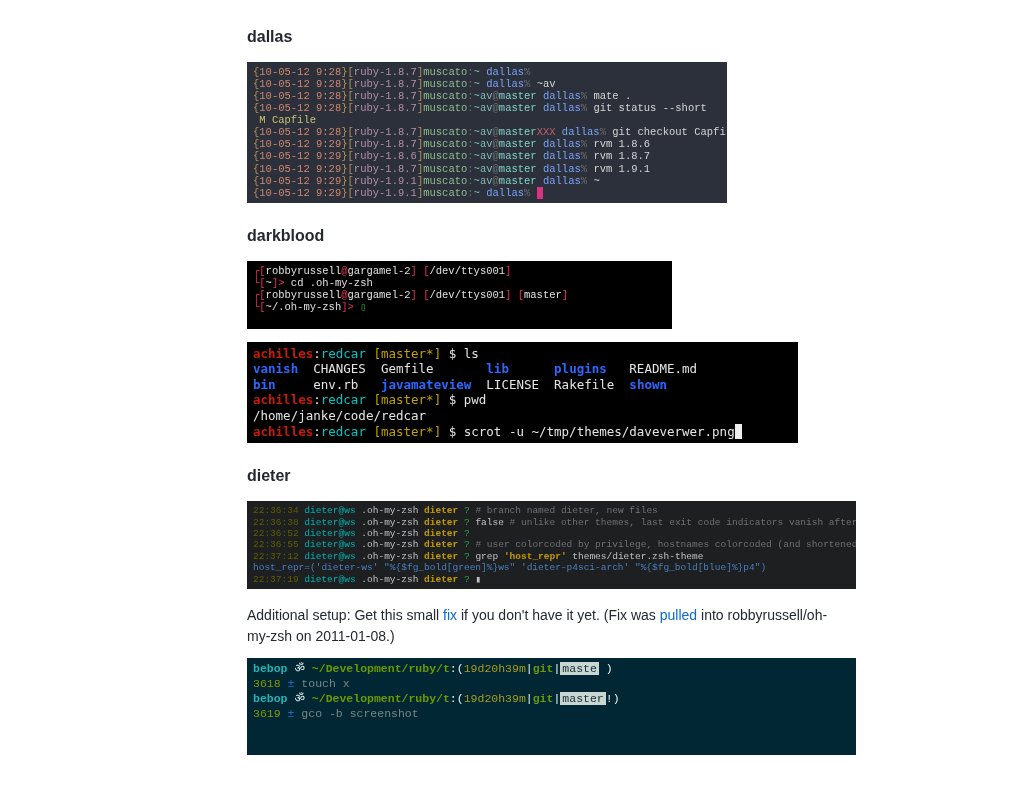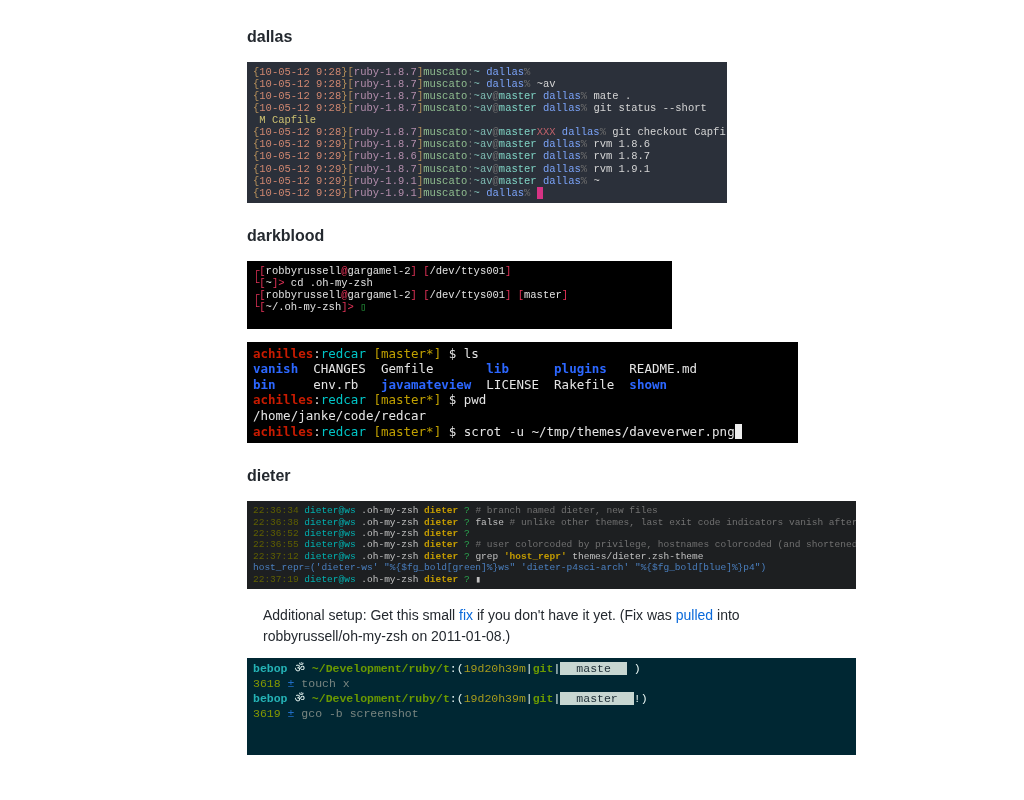--- a/index.html
+++ b/index.html
@@ -44,24 +44,24 @@
 
   
   .dieter { background:#1d1f21; color:#a6a6a6; font-size:9.5px; width:597px; line-height:1.2;}
   .dt-ts { color:#5f5f00;margin-top:36px;} .dt-cy{color:#00afaf;} .dt-or{color:#c39b00;font-weight:600;}
   .dt-gn{color:#2aa14d;} .dt-bl{color:#4a7fbf;} .dt-gy{color:#707070;text-align:center;} .dt-w{color:#c0c0c0;}
 
   
   .dogenpunk { background:#002733; color:#bfded8; font-size:11.5px; width:597px; line-height:1.28;}
   .dp-cy{color:#24b3b6;font-weight:700;} .dp-w{color:#e8f7f4;}
   .dp-gr{color:#788580;} .dp-blu{color:#1f6ec8;} .dp-yl{color:#a89c1d;}
-  .dp-gn{color:#6b9a00;font-weight:700;} .dp-box{background:#c7d6d1;color:#203038;padding:0 16px;}
+  .dp-gn{color:#6b9a00;font-weight:700;} .dp-box{background:#c7d6d1;color:#203038;padding:0 2px;}
   .dp-num{color:#859900;margin-top:44px;}
 
-  p.note { font-size:14px; line-height:1.5; color:#24292f; margin:16px 16px 0;}
+  p.note { font-size:14px; line-height:1.5; color:#24292f; margin:16px 0 0;}
   a { color:#0969da; text-decoration:none;}
 </style>
 </head>
 <body>
 
 <div class="wrap">
 
   <h4>dallas</h4>
   <pre class="term dallas"><span class="d-br">{</span><span class="d-or">10-05-12 9:28</span><span class="d-br">}</span><span class="d-br">[</span><span class="d-pur">ruby-1.8.7</span><span class="d-br">]</span><span class="d-grn">muscato</span><span class="d-gry">:</span><span class="d-cy">~</span> <span class="d-blu">dallas</span><span class="d-gry">% </span>
 <span class="d-br">{</span><span class="d-or">10-05-12 9:28</span><span class="d-br">}</span><span class="d-br">[</span><span class="d-pur">ruby-1.8.7</span><span class="d-br">]</span><span class="d-grn">muscato</span><span class="d-gry">:</span><span class="d-cy">~</span> <span class="d-blu">dallas</span><span class="d-gry">% </span><span>~av</span>

